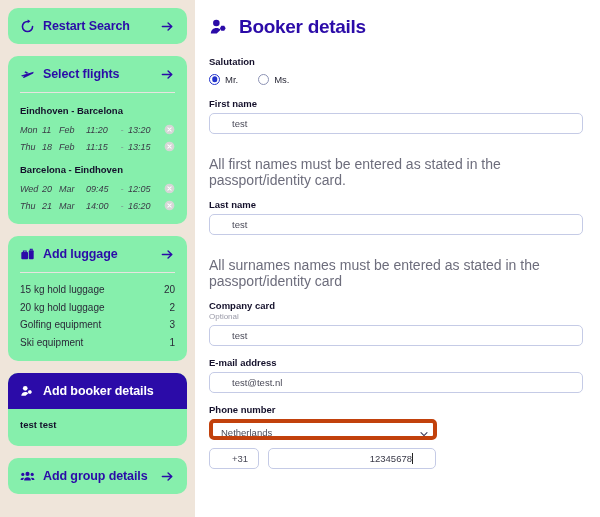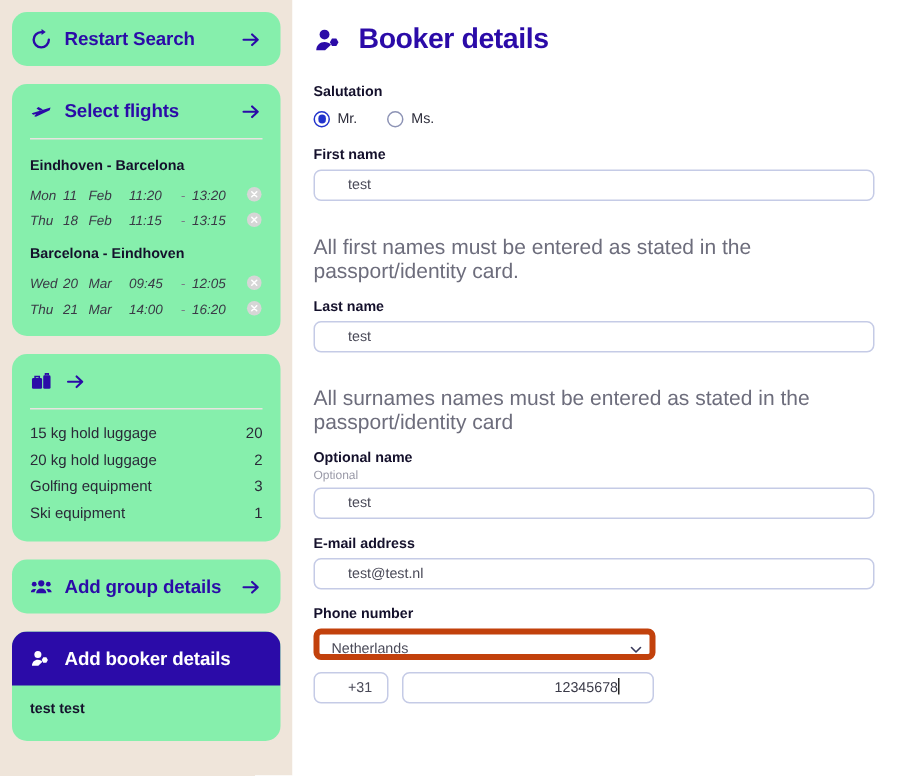--- a/index.html
+++ b/index.html
@@ -378,20 +378,21 @@
     <div class="card">
       <div class="card-head">
         <span class="ic">
           <svg viewBox="0 0 16 16" width="15" height="15">
               <rect x="1.4" y="5.4" width="7.2" height="7.6" rx="1" fill="#2b0ba8"></rect>
               <path d="M3.6 5.4V4.2h3.0v1.2" fill="none" stroke="#2b0ba8" stroke-width="1.1"></path>
               <rect x="9.4" y="3.4" width="5.2" height="9.6" rx="1" fill="#2b0ba8"></rect>
               <path d="M11.0 3.4V2.4h2.0v1.0" fill="none" stroke="#2b0ba8" stroke-width="1.1"></path>
             </svg>
         </span>
+        <span class="card-title">Add luggage</span>
         <span class="arrow">
           <svg viewBox="0 0 16 16" width="15" height="15">
               <path d="M2.5 8h10M8.6 4.2 12.6 8l-4 3.8" fill="none" stroke="#2b0ba8" stroke-width="1.5" stroke-linecap="round" stroke-linejoin="round"></path>
             </svg>
         </span>
       </div>
       <div class="divider"></div>
       <div class="card-body">
         <div class="lug-row">
           <span class="lug-name">15 kg hold luggage</span>
@@ -403,20 +404,34 @@
         </div>
         <div class="lug-row">
           <span class="lug-name">Golfing equipment</span>
           <span class="lug-qty">3</span>
         </div>
         <div class="lug-row">
           <span class="lug-name">Ski equipment</span>
           <span class="lug-qty">1</span>
         </div>
       </div>
+    </div>
+
+    <div class="card">
+      <div class="card-head active">
+        <span class="ic">
+          <svg viewBox="0 0 16 16" width="15" height="15">
+              <circle cx="5.6" cy="4.6" r="2.5" fill="#ffffff"></circle>
+              <path d="M1.4 12.6c0-2.6 1.9-4.2 4.2-4.2 1.3 0 2.5.5 3.3 1.4l-3.0 2.8Z" fill="#ffffff"></path>
+              <path d="M11.6 6.6l1.1 1.9-1.1 1.9h-2.2l-1.1-1.9 1.1-1.9Z" fill="#ffffff"></path>
+            </svg>
+        </span>
+        <span class="card-title">Add booker details</span>
+      </div>
+      <div class="booker-body">test test</div>
     </div>
 
     <div class="card">
       <div class="card-head">
         <span class="ic">
           <svg viewBox="0 0 16 16" width="15" height="15">
               <circle cx="8" cy="5.2" r="2.2" fill="#2b0ba8"></circle>
               <circle cx="3.0" cy="5.8" r="1.7" fill="#2b0ba8"></circle>
               <circle cx="13.0" cy="5.8" r="1.7" fill="#2b0ba8"></circle>
               <path d="M4.4 12.2c0-2.0 1.6-3.3 3.6-3.3s3.6 1.3 3.6 3.3Z" fill="#2b0ba8"></path>
@@ -424,34 +439,20 @@
               <path d="M15.4 11.6c0-1.5-1.1-2.4-2.4-2.4-.5 0-1 .1-1.4.4.7.6 1.1 1.3 1.2 2.0Z" fill="#2b0ba8"></path>
             </svg>
         </span>
         <span class="card-title">Add group details</span>
         <span class="arrow">
           <svg viewBox="0 0 16 16" width="15" height="15">
               <path d="M2.5 8h10M8.6 4.2 12.6 8l-4 3.8" fill="none" stroke="#2b0ba8" stroke-width="1.5" stroke-linecap="round" stroke-linejoin="round"></path>
             </svg>
         </span>
       </div>
-    </div>
-
-    <div class="card">
-      <div class="card-head active">
-        <span class="ic">
-          <svg viewBox="0 0 16 16" width="15" height="15">
-              <circle cx="5.6" cy="4.6" r="2.5" fill="#ffffff"></circle>
-              <path d="M1.4 12.6c0-2.6 1.9-4.2 4.2-4.2 1.3 0 2.5.5 3.3 1.4l-3.0 2.8Z" fill="#ffffff"></path>
-              <path d="M11.6 6.6l1.1 1.9-1.1 1.9h-2.2l-1.1-1.9 1.1-1.9Z" fill="#ffffff"></path>
-            </svg>
-        </span>
-        <span class="card-title">Add booker details</span>
-      </div>
-      <div class="booker-body">test test</div>
     </div>
 
   </div>
 
   <div class="main">
 
     <div class="page-head">
       <span class="ic">
         <svg viewBox="0 0 16 16" width="21" height="21">
             <circle cx="5.6" cy="4.6" r="2.5" fill="#2b0ba8"></circle>
@@ -482,21 +483,21 @@
       <div class="help">All first names must be entered as stated in the passport/identity card.</div>
     </div>
 
     <div class="field">
       <div class="label">Last name</div>
       <div class="input">test</div>
       <div class="help">All surnames names must be entered as stated in the passport/identity card</div>
     </div>
 
     <div class="field">
-      <div class="label">Optional name</div>
+      <div class="label">Company card</div>
       <div class="sublabel">Optional</div>
       <div class="input">test</div>
     </div>
 
     <div class="field">
       <div class="label">E-mail address</div>
       <div class="input">test@test.nl</div>
     </div>
 
     <div class="field">

